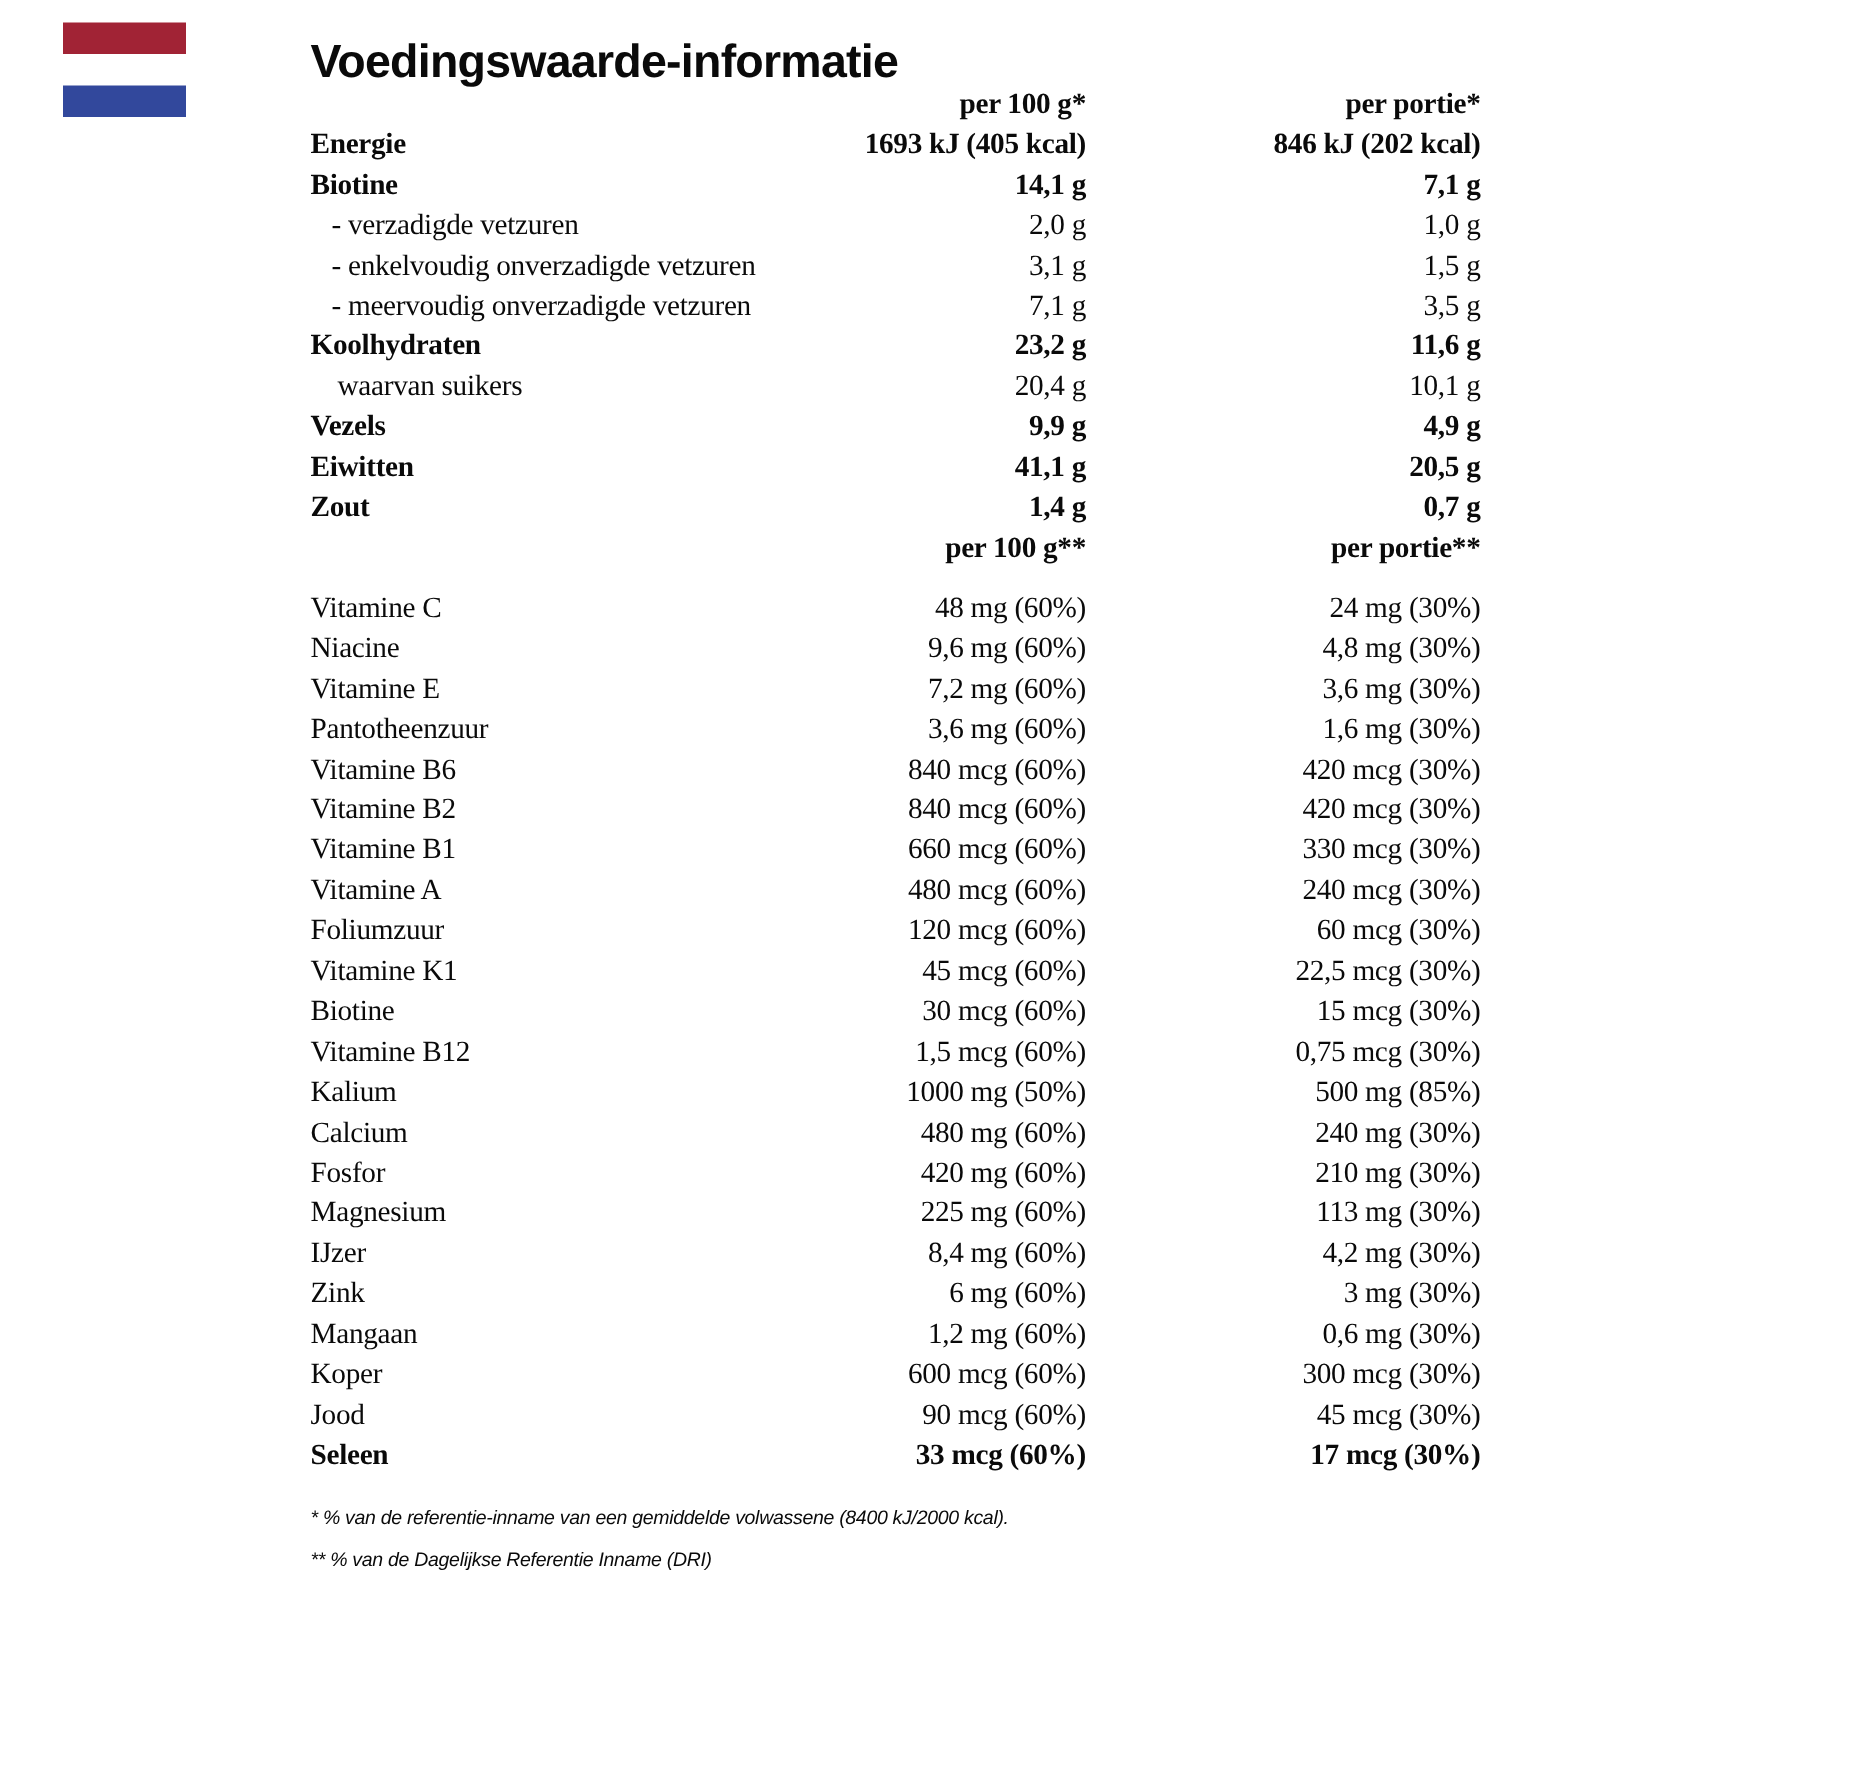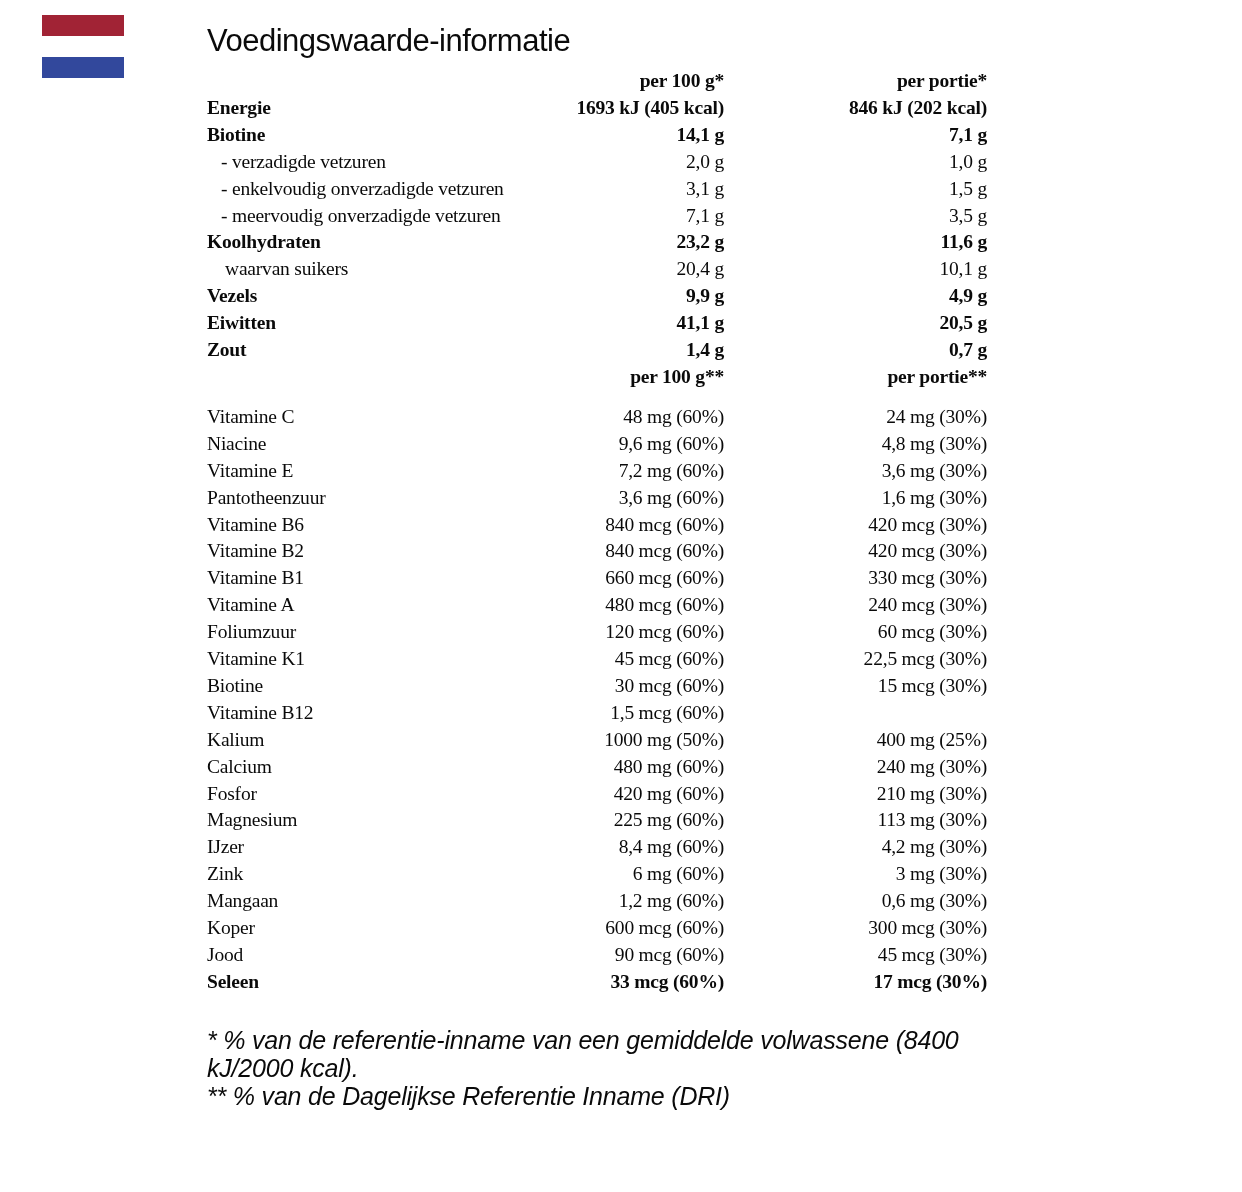--- a/index.html
+++ b/index.html
@@ -5,34 +5,34 @@
   html,body { margin:0; padding:0; }
   body {
     width:1242px; height:1192px; background:#ffffff; position:relative;
     font-family:"Liberation Sans","DejaVu Sans",sans-serif;
     color:#0a0a0a; overflow:hidden;
   }
   .flag { position:absolute; left:42px; top:15px; width:82px; }
   .flag .band { height:21px; width:100%; }
   .content { position:absolute; left:207px; top:0; width:780px; }
   .title {
-    margin:25px 0 11px 0; font-size:31px; line-height:32px;
-    font-weight:400; letter-spacing:-0.5px;
+    margin:25px 0 0 0; font-size:31px; line-height:32px;
+    font-weight:700; letter-spacing:-0.5px;
   }
   .grid-row {
     display:grid; grid-template-columns:300px 217px 263px;
     line-height:26.9px; font-size:19.5px; letter-spacing:-0.2px;font-family:Liberation Serif, serif;
   }
   .cell { white-space:nowrap; }
   .cell.v1, .cell.v2 { text-align:right; }
   .bold { font-weight:700; }
   .micro-header { }
   #micro-rows { margin-top:13px; }
   .footnotes {
-    margin-top:30px; font-style:italic; font-size:25px;
+    margin-top:13px; font-style:italic; font-size:13px;
     line-height:28px; letter-spacing:-0.2px;
   }
 </style>
 </head>
 <body>
 
 <div class="flag">
   <div class="band" style="background: rgb(161, 35, 53);"></div>
   <div class="band" style="background: rgb(255, 255, 255);"></div>
   <div class="band" style="background: rgb(50, 72, 156);"></div>
@@ -163,25 +163,26 @@
     <div class="cell v2">22,5 mcg (30%)</div>
   </div>
       <div class="grid-row">
     <div class="cell label">Biotine</div>
     <div class="cell v1">30 mcg (60%)</div>
     <div class="cell v2">15 mcg (30%)</div>
   </div>
       <div class="grid-row">
     <div class="cell label">Vitamine B12</div>
     <div class="cell v1">1,5 mcg (60%)</div>
+    <div class="cell v2">0,75 mcg (30%)</div>
   </div>
       <div class="grid-row">
     <div class="cell label">Kalium</div>
     <div class="cell v1">1000 mg (50%)</div>
-    <div class="cell v2">400 mg (25%)</div>
+    <div class="cell v2">500 mg (85%)</div>
   </div>
       <div class="grid-row">
     <div class="cell label">Calcium</div>
     <div class="cell v1">480 mg (60%)</div>
     <div class="cell v2">240 mg (30%)</div>
   </div>
       <div class="grid-row">
     <div class="cell label">Fosfor</div>
     <div class="cell v1">420 mg (60%)</div>
     <div class="cell v2">210 mg (30%)</div>

